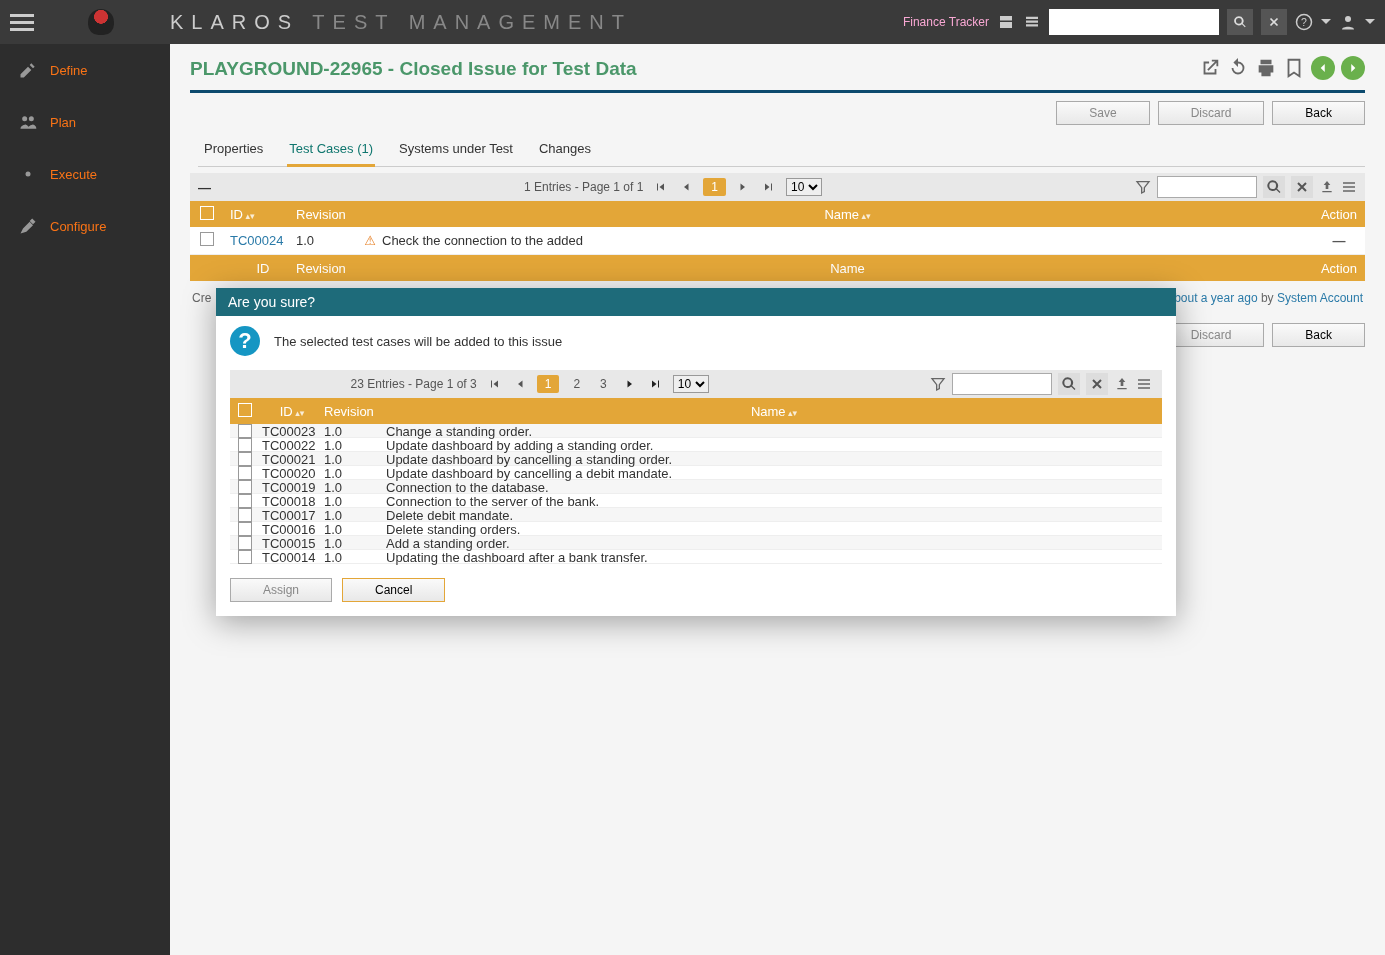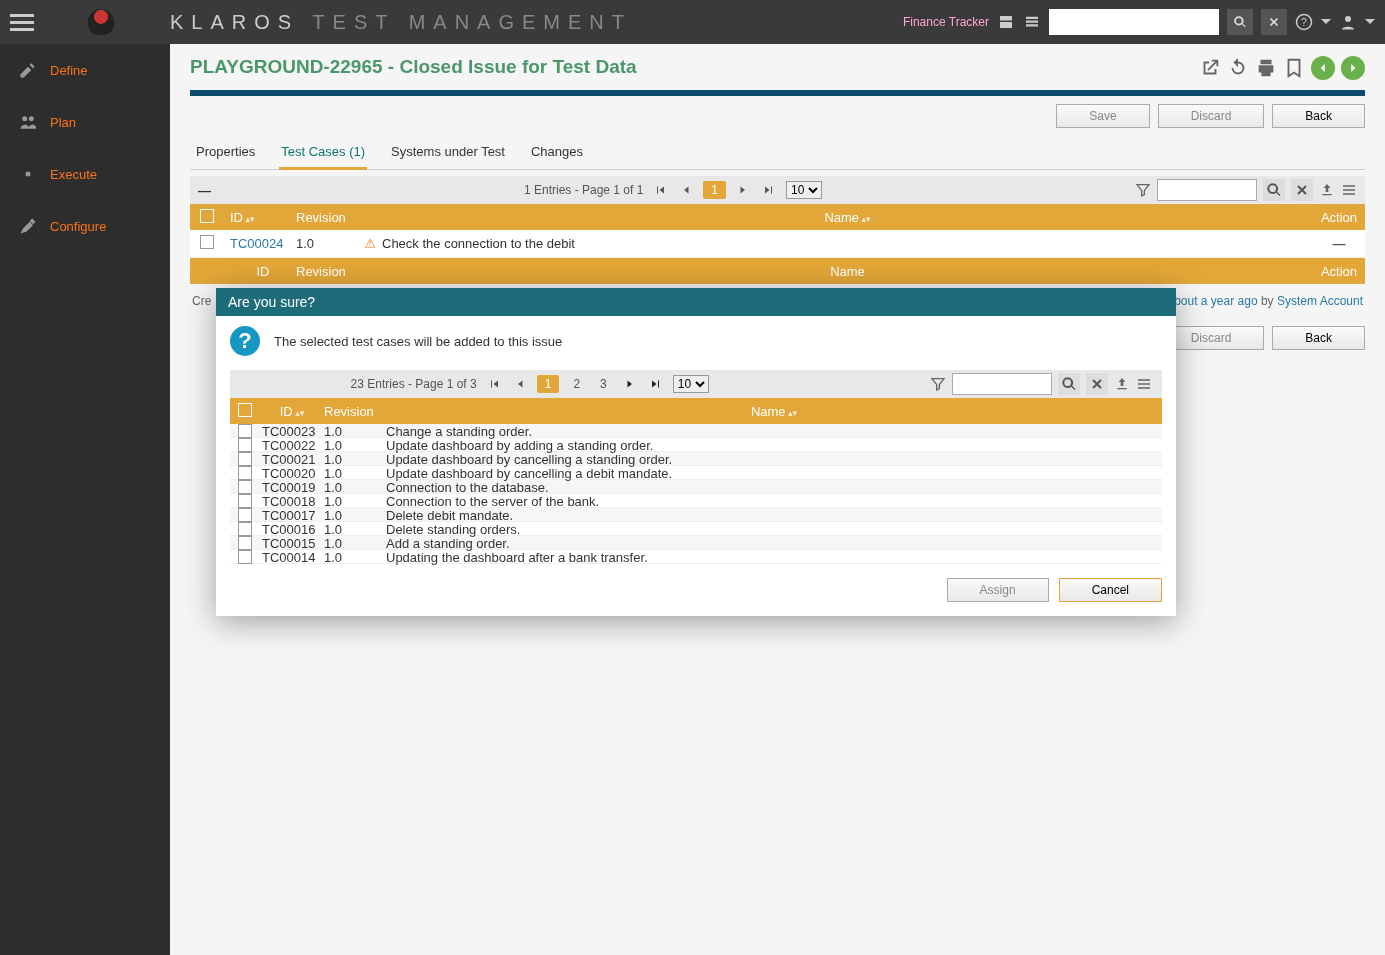--- a/index.html
+++ b/index.html
@@ -15,30 +15,30 @@
 .top-icon { width: 18px; height: 18px; fill: #ccc; cursor: pointer; }
 .search-box { width: 170px; height: 26px; background: #fff; border: none; padding: 0 6px; }
 .search-btn, .clear-btn { height: 26px; width: 26px; background: #555; border: none; display: inline-flex; align-items: center; justify-content: center; cursor: pointer; }
 .search-btn svg, .clear-btn svg { width: 14px; height: 14px; fill: #ddd; }
 .sidebar { position: absolute; top: 44px; left: 0; width: 170px; bottom: 0; background: #2d2d2d; }
 .nav-item { display: flex; align-items: center; gap: 12px; padding: 16px 18px; color: #f97316; cursor: pointer; }
 .nav-item.active { background: #222; color: #fff; }
 .nav-item svg { width: 20px; height: 20px; fill: #999; }
 .nav-item.active svg { fill: #e3a638; }
 .main { position: absolute; top: 44px; left: 170px; right: 0; bottom: 0; padding: 8px 20px; }
-.page-title-row { display: flex; align-items: flex-start; border-bottom: 6px solid #0c4a6e; padding: 4px 0 10px; }
+.page-title-row { display: flex; align-items: flex-end; border-bottom: 3px solid #0c4a6e; padding: 4px 0 10px; }
 .page-title { color: #4b976a; font-size: 19px; font-weight: 600; }
 .title-actions { margin-left: auto; display: flex; gap: 6px; align-items: center; }
 .title-actions svg { width: 22px; height: 22px; fill: #666; cursor: pointer; }
 .circ-btn { width: 24px; height: 24px; border-radius: 50%; background: #6ab04c; display: inline-flex; align-items: center; justify-content: center; cursor: pointer; }
 .circ-btn svg { width: 14px; height: 14px; fill: #fff; }
 .btn-row { display: flex; justify-content: flex-end; gap: 8px; padding: 8px 0; }
 .btn { padding: 4px 32px; border: 1px solid #aaa; background: linear-gradient(#fafafa,#e8e8e8); cursor: pointer; font-size: 12px; min-width: 92px; }
 .btn.disabled { color: #888; }
-.tabs { display: flex; gap: 22px; border-bottom: 1px solid #ccc; padding-left: 4px; }
+.tabs { display: flex; gap: 22px; border-bottom: 1px solid #ccc; padding-left: 4px; margin-left: 8px; }
 .tab { padding: 8px 2px; cursor: pointer; color: #333; }
 .tab.active { color: #0f766e; border-bottom: 3px solid #e3a638; margin-bottom: -1px; }
 .grid-toolbar { background: #e8e8e8; display: flex; align-items: center; padding: 3px 8px; gap: 8px; margin-top: 6px; }
 .pager-center { margin: 0 auto; display: flex; align-items: center; gap: 8px; color: #555; font-size: 12px; }
 .pg-btn { width: 18px; height: 18px; display: inline-flex; align-items: center; justify-content: center; cursor: pointer; }
 .pg-btn svg { width: 12px; height: 12px; fill: #555; }
 .pg-num { background: #e3a638; color: #fff; padding: 2px 8px; border-radius: 2px; }
 .pg-select { font-size: 12px; border: 1px solid #999; }
 .tool-right { display: flex; align-items: center; gap: 6px; }
 .tool-right svg { width: 16px; height: 16px; fill: #666; cursor: pointer; }
@@ -72,21 +72,21 @@
 .mod-hdr .mid { width: 64px; text-align: center; }
 .mod-hdr .mrev { width: 62px; }
 .mod-hdr .mname { flex: 1; text-align: center; }
 .mod-rows { margin: 0 14px; }
 .mod-row { display: flex; height: 14px; border-bottom: 1px solid #eee; font-size: 13px; }
 .mod-row:nth-child(odd) { background: #f6f6f6; }
 .mod-row .mchk { width: 30px; text-align: center; }
 .mod-row .mid { width: 64px; padding-left: 2px; }
 .mod-row .mrev { width: 62px; }
 .mod-row .mname { flex: 1; }
-.modal-footer { display: flex; justify-content: flex-end; gap: 10px; padding: 14px; }
+.modal-footer { display: flex; justify-content: flex-start; gap: 10px; padding: 14px; }
 .btn.primary-outline { border-color: #e3a638; }
 .chk { width: 14px; height: 14px; border: 1px solid #999; display: inline-block; background: #fff; }
 .chk.hdr { border-color: #fff; background: transparent; }
 .sort-arr::after { content: " \25B4\25BE"; font-size: 9px; opacity: .8; }
 .dash { font-weight: bold; }
 .pgnum-plain { padding: 0 6px; color: #555; cursor: pointer; }
 </style>
 </head>
 <body>
 
@@ -266,21 +266,21 @@
     <div class="hdr-warn"></div>
     <div class="hdr-name"><span class="sort-arr">Name</span></div>
     <div class="hdr-action">Action</div>
   </div>
 
   <div class="data-row">
     <div class="cell-chk"><span class="chk"></span></div>
     <div class="cell-id">TC00024</div>
     <div class="cell-rev">1.0</div>
     <div class="cell-warn"><span class="warn-tri">⚠</span></div>
-    <div class="cell-name">Check the connection to the debit</div>
+    <div class="cell-name">Check the connection to the added</div>
     <div class="cell-action"><span class="dash">—</span></div>
   </div>
 
   <div class="hdr-row">
     <div class="hdr-chk"></div>
     <div class="hdr-id" style="text-align:center">ID</div>
     <div class="hdr-rev">Revision</div>
     <div class="hdr-warn"></div>
     <div class="hdr-name">Name</div>
     <div class="hdr-action">Action</div>

